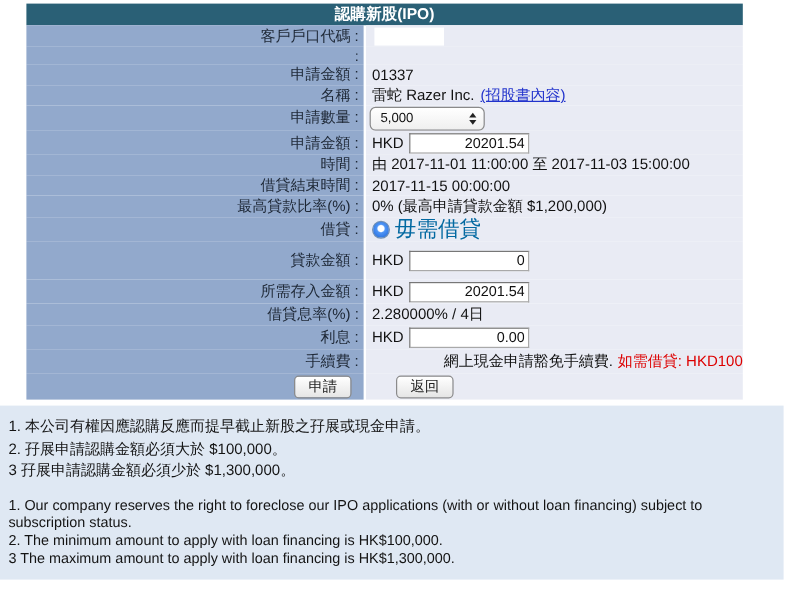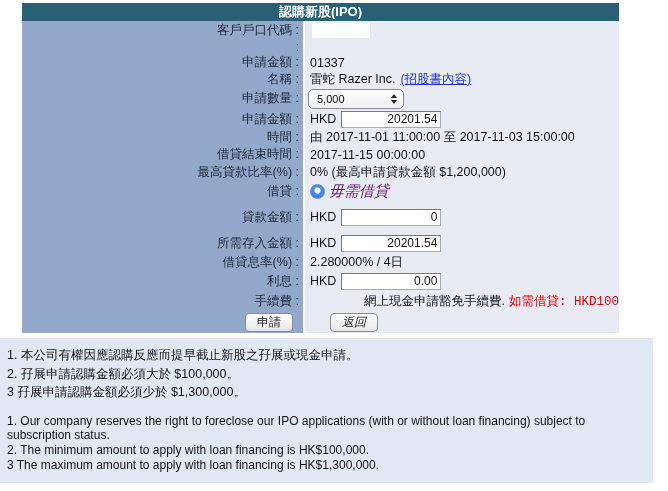--- a/index.html
+++ b/index.html
@@ -42,30 +42,30 @@
     width:100px;height:17px;box-sizing:border-box;background:#ffffff;
     border:1px solid #a9a9a9;border-top-color:#777;border-left-color:#777;
     font-family:"Liberation Sans", sans-serif;font-size:12px;color:#111;
     padding:0 3px;margin:0;text-align:right;
   }
   .radio{
     width:13px;height:13px;border-radius:50%;flex:0 0 13px;
     background:radial-gradient(circle at 50% 42%, #ffffff 0 2.5px, #4f95f5 3.5px, #1c64d9 100%);
     border:1px solid #6f8fb5;box-sizing:content-box;margin-right:4px;cursor:pointer;
   }
-  .radio-label{font-size:15px;color:#701a75;font-style:italic;}
-  .red{color:#DD0000;margin-left:4px;font-family:Liberation Mono, monospace;}
+  .radio-label{font-size:18px;color:#0369a1;}
+  .red{color:#DD0000;margin-left:4px;}
   button.btn{
     height:19px;padding:0 11px;font-size:12px;color:#222;
     border:1px solid #8b8b8b;border-radius:4px;
     background:linear-gradient(#ffffff,#e5e5e5);
     font-family:"Liberation Sans", sans-serif;cursor:pointer;
   }
   .btn-apply{margin-right:6px;}
-  .btn-back{margin-left:20px;font-style:italic;}
+  .btn-back{margin-left:20px;}
   .notes{
     margin-top:5px;width:653px;box-sizing:border-box;background:#DFE8F3;
     padding:8px 8px 10px 7px;color:#141414;
   }
   .notes-zh span{display:block;font-size:12.5px;line-height:18.5px;}
   .notes-en{margin-top:12px;max-width:638px;}
   .notes-en span{display:block;font-size:12px;line-height:14.8px;white-space:normal;}
 </style>
 </head>
 <body>

